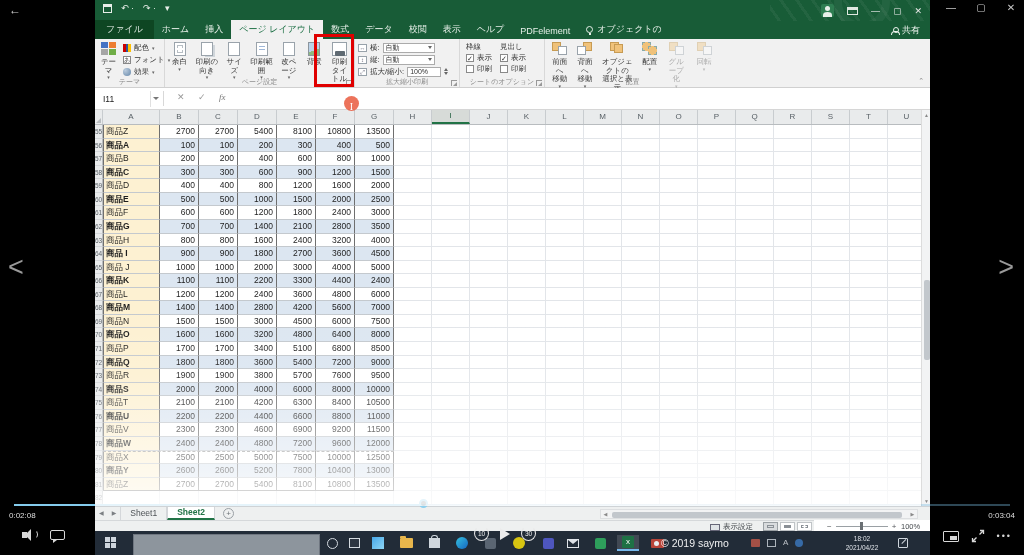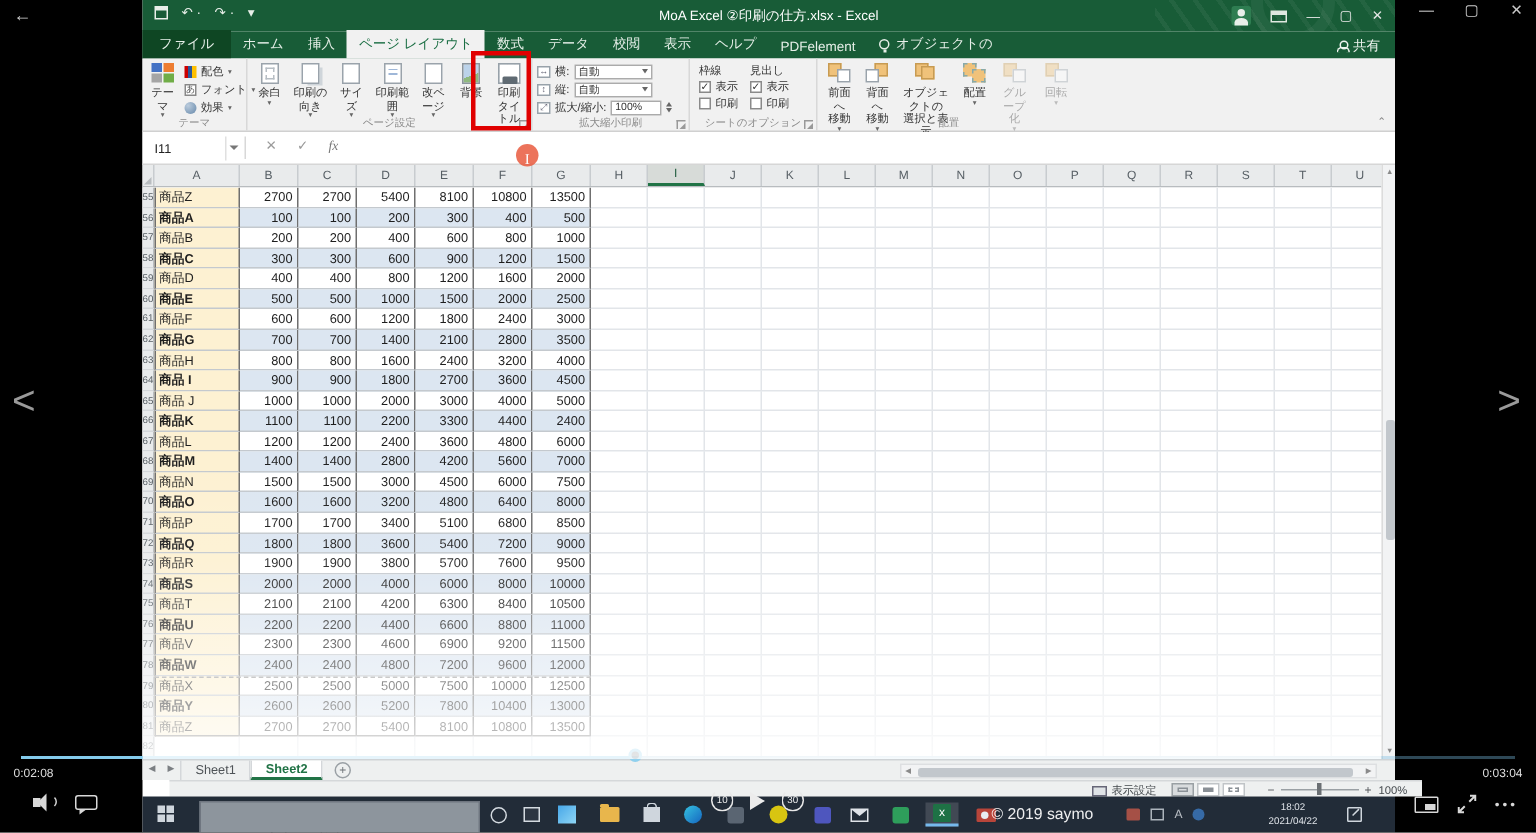--- a/index.html
+++ b/index.html
@@ -171,21 +171,21 @@
   .sb-nav { color:#7b7f83; font-size:6px; line-height:13px; padding:0 4px; }
   .sheet { padding:0 9px; line-height:13px; color:#4e5357; border-right:1px solid #d4d7da; border-left:1px solid #d4d7da; }
   .sheet.active { background:#fff; color:#217346; font-weight:bold; border-bottom:2px solid #217346; line-height:11px; }
   .addsheet { width:11px; height:11px; margin:1px 0 0 8px; border:1px solid #9aa0a5; border-radius:50%; color:#6d7378;
               font-size:8px; line-height:9px; text-align:center; }
   .hsb { position:absolute; left:505px; top:2px; width:318px; height:10px; background:#f2f3f4; border:1px solid #dddfe1; }
   .hsb .ar { position:absolute; top:0; width:9px; height:9px; color:#8a8a8a; font-size:5px; text-align:center; line-height:9px; }
   .hsb .thumb { position:absolute; left:11px; top:1.5px; width:290px; height:6px; background:#c2c7cc; border-radius:2px; }
 
   
-  .statusbar { position:absolute; left:0; top:520px; width:835px; height:11px; background:#eef0f0; border-top:1px solid #d5d8da;margin-left:18px; }
+  .statusbar { position:absolute; left:0; top:520px; width:719px; height:11px; background:#eef0f0; border-top:1px solid #d5d8da; }
   .st-disp { position:absolute; left:615px; top:1px; display:flex; gap:3px; align-items:center; font-size:7.5px; color:#44494d; }
   .st-disp .mic { width:10px; height:7px; border:1px solid #667; background:#dfe3e6; }
   .viewbtns { position:absolute; left:668px; top:1px; display:flex; gap:2px; }
   .vb { width:15px; height:9px; border:1px solid #c0c4c7; background:#fff; position:relative; }
   .vb.on { background:#d9dcde; border-color:#9aa0a4; }
   .vb i { position:absolute; inset:2px 3px; border:1px solid #8a9096; }
   .vb.pl i { border-top-width:2px; }
   .vb.pb i { border-style:dashed; }
   .zoomctl { position:absolute; left:732px; top:1px; display:flex; align-items:center; gap:4px; color:#55595d; font-size:8px; }
   .zoomctl .track { width:52px; height:1px; background:#9aa0a4; position:relative; }
@@ -249,21 +249,20 @@
 
     <div class="xl-title">
       <div class="deco"></div>
       <div class="ring"></div>
       <div class="qat">
         <span class="sv"></span>
         <span>↶ ·</span>
         <span>↷ ·</span>
         <span>▾</span>
       </div>
-      <div class="xl-doc-title">MoA Excel ②印刷の仕方.xlsx  -  Excel</div>
       <div class="xl-tr-ctl">
         <span class="avatar"></span>
         <span class="ribopt"></span>
         <span>—</span>
         <span>▢</span>
         <span>✕</span>
       </div>
     </div>
 
     <div class="xl-tabs">

